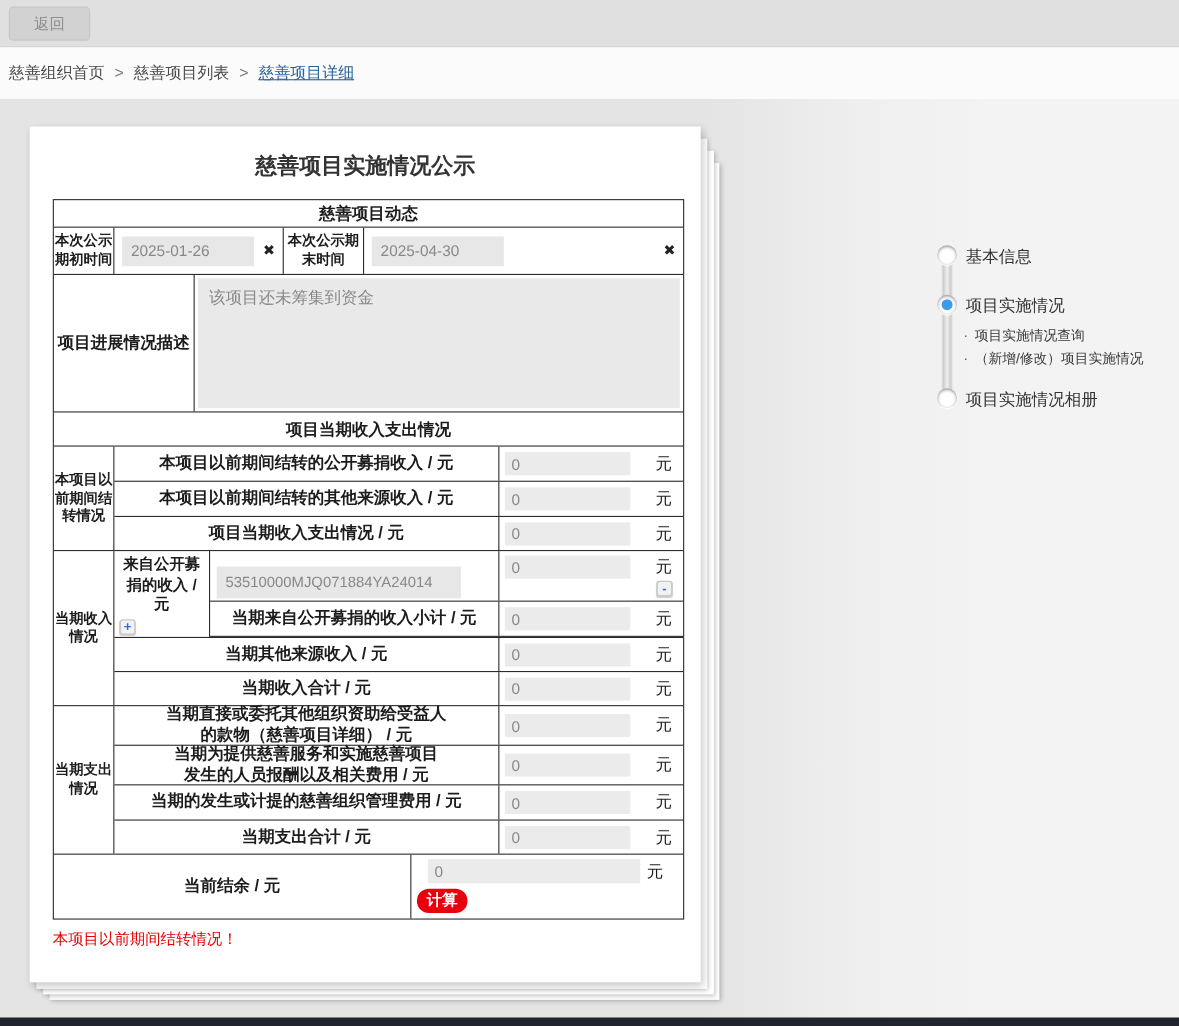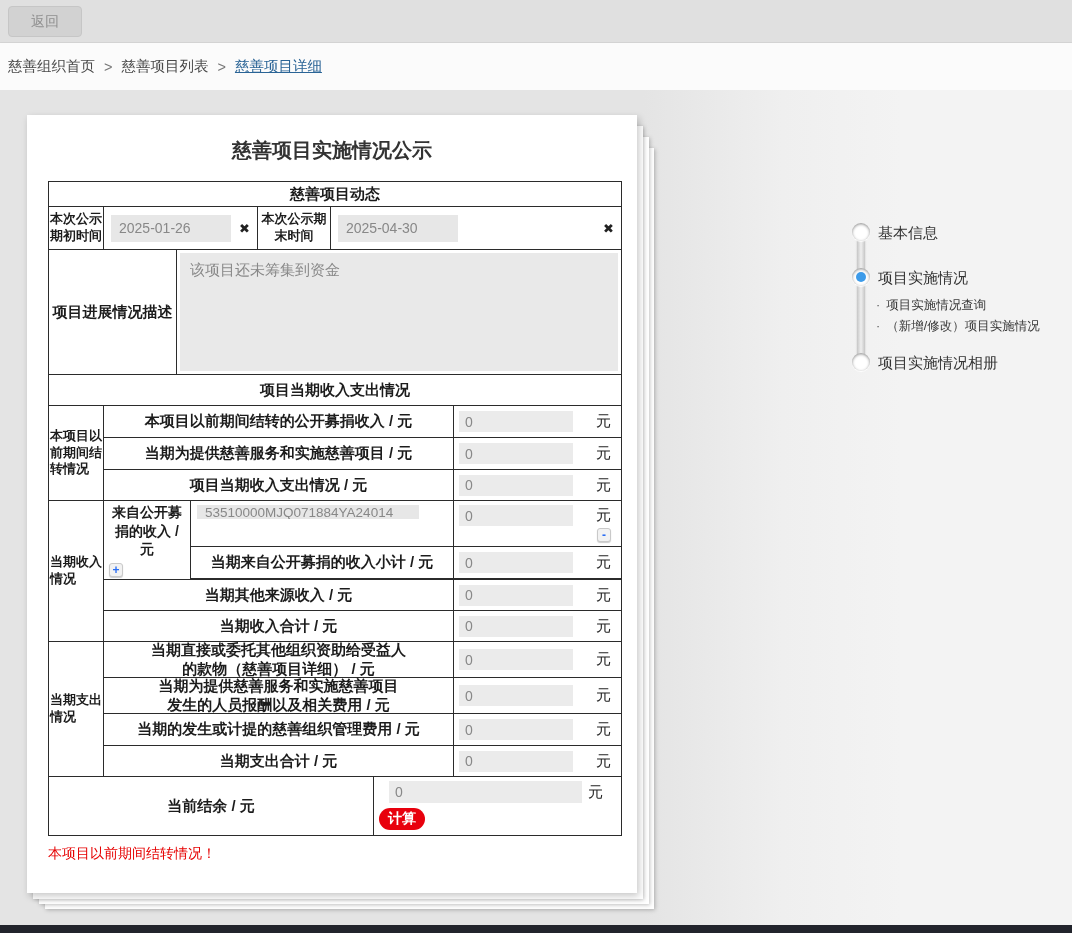--- a/index.html
+++ b/index.html
@@ -53,42 +53,42 @@
   .c-datecell2 { flex:1; padding:0 7px; }
   .date-input { width:120px; height:27px; background:#e7e7e7; border:none;
     color:#888; font-size:14px; padding:0 8px; font-family:Liberation Sans, sans-serif; }
   .clear-x { margin-left:auto; font-weight:bold; font-size:13px; color:#222; cursor:pointer; }
   .c-desclabel { width:128px; }
   .c-tacell { flex:1; padding:3px; }
   .ta { width:100%; height:100%; background:#e9e9e9; border:none; resize:none;
     color:#888; font-size:15px; padding:8px 10px; font-family:inherit; }
   
   .gcell { width:55px; border-right:1px solid #2b2b2b; display:flex; align-items:center;
-    justify-content:center; text-align:left; font-weight:bold; line-height:1.3; }
+    justify-content:center; text-align:center; font-weight:bold; line-height:1.3; }
   .grows { flex:1; display:flex; flex-direction:column; }
   .grow { display:flex; border-bottom:1px solid #2b2b2b; align-items:stretch; }
   .grows > :last-child { border-bottom:none; }
   .lab { flex:1; border-right:1px solid #2b2b2b; display:flex; align-items:center;
     justify-content:center; font-weight:bold; text-align:center;
     white-space:pre-line; line-height:1.25; }
   .val { width:167px; display:flex; align-items:center; padding:0 10px 0 5px; }
   .amt { width:114px; height:21px; background:#ebebeb; border:none; color:#888;
     font-size:14px; padding:0 6px; font-family:inherit; }
   .yuan { margin-left:auto; font-size:15px; color:#1c1c1c; }
   .h46 { height:46px; } .h36 { height:36px; } .h32 { height:32px; } .h30 { height:30px; }
   
   .subgrp { display:flex; border-bottom:1px solid #2b2b2b; align-items:stretch; }
   .subcell { width:87px; border-right:1px solid #2b2b2b; display:flex; align-items:center;
     justify-content:flex-start; text-align:center; font-weight:bold; line-height:1.3;
     font-size:14px; padding:0 3px; flex-wrap:wrap; }
   .subrows { flex:1; display:flex; flex-direction:column; }
   .acct-cell { flex:1; border-right:1px solid #2b2b2b; display:flex;
     align-items:flex-start; padding:4px 6px; }
-  .acct-input { width:222px; height:14px; background:#e7e7e7; border:none; color:#888;
-    font-size:13.5px; padding:0 8px; margin-top:0; font-family:inherit; }
+  .acct-input { width:222px; height:29px; background:#e7e7e7; border:none; color:#888;
+    font-size:13.5px; padding:0 8px; margin-top:10px; font-family:inherit; }
   .valA { flex-direction:column; align-items:stretch; padding:4px 10px 2px 5px; }
   .valA .line1 { display:flex; align-items:center; }
   .mini-btn { display:inline-flex; width:14px; height:14px; align-items:center;
     justify-content:center; background:#f2f2f2; border:1px solid #c9c9c9; border-radius:3px;
     color:#2a6df4; font-weight:bold; font-size:12px; line-height:1; cursor:pointer;
     box-shadow:0 1px 1px rgba(0,0,0,0.2); }
   .minus { align-self:flex-end; margin-top:2px; }
   .plus { margin-left:2px; }
   
   .h58 { height:58px; }
@@ -177,21 +177,21 @@
           <div class="gcell narrow">本项目以前期间结转情况</div>
           <div class="grows">
             <div class="grow h32">
               <div class="lab">本项目以前期间结转的公开募捐收入 / 元</div>
               <div class="val">
                 <input class="amt" value="0" style="">
                 <span class="yuan">元</span>
               </div>
             </div>
             <div class="grow h32">
-              <div class="lab">当期为提供慈善服务和实施慈善项目 / 元</div>
+              <div class="lab">本项目以前期间结转的其他来源收入 / 元</div>
               <div class="val">
                 <input class="amt" value="0" style="">
                 <span class="yuan">元</span>
               </div>
             </div>
             <div class="grow h30">
               <div class="lab">项目当期收入支出情况 / 元</div>
               <div class="val">
                 <input class="amt" value="0" style="">
                 <span class="yuan">元</span>

